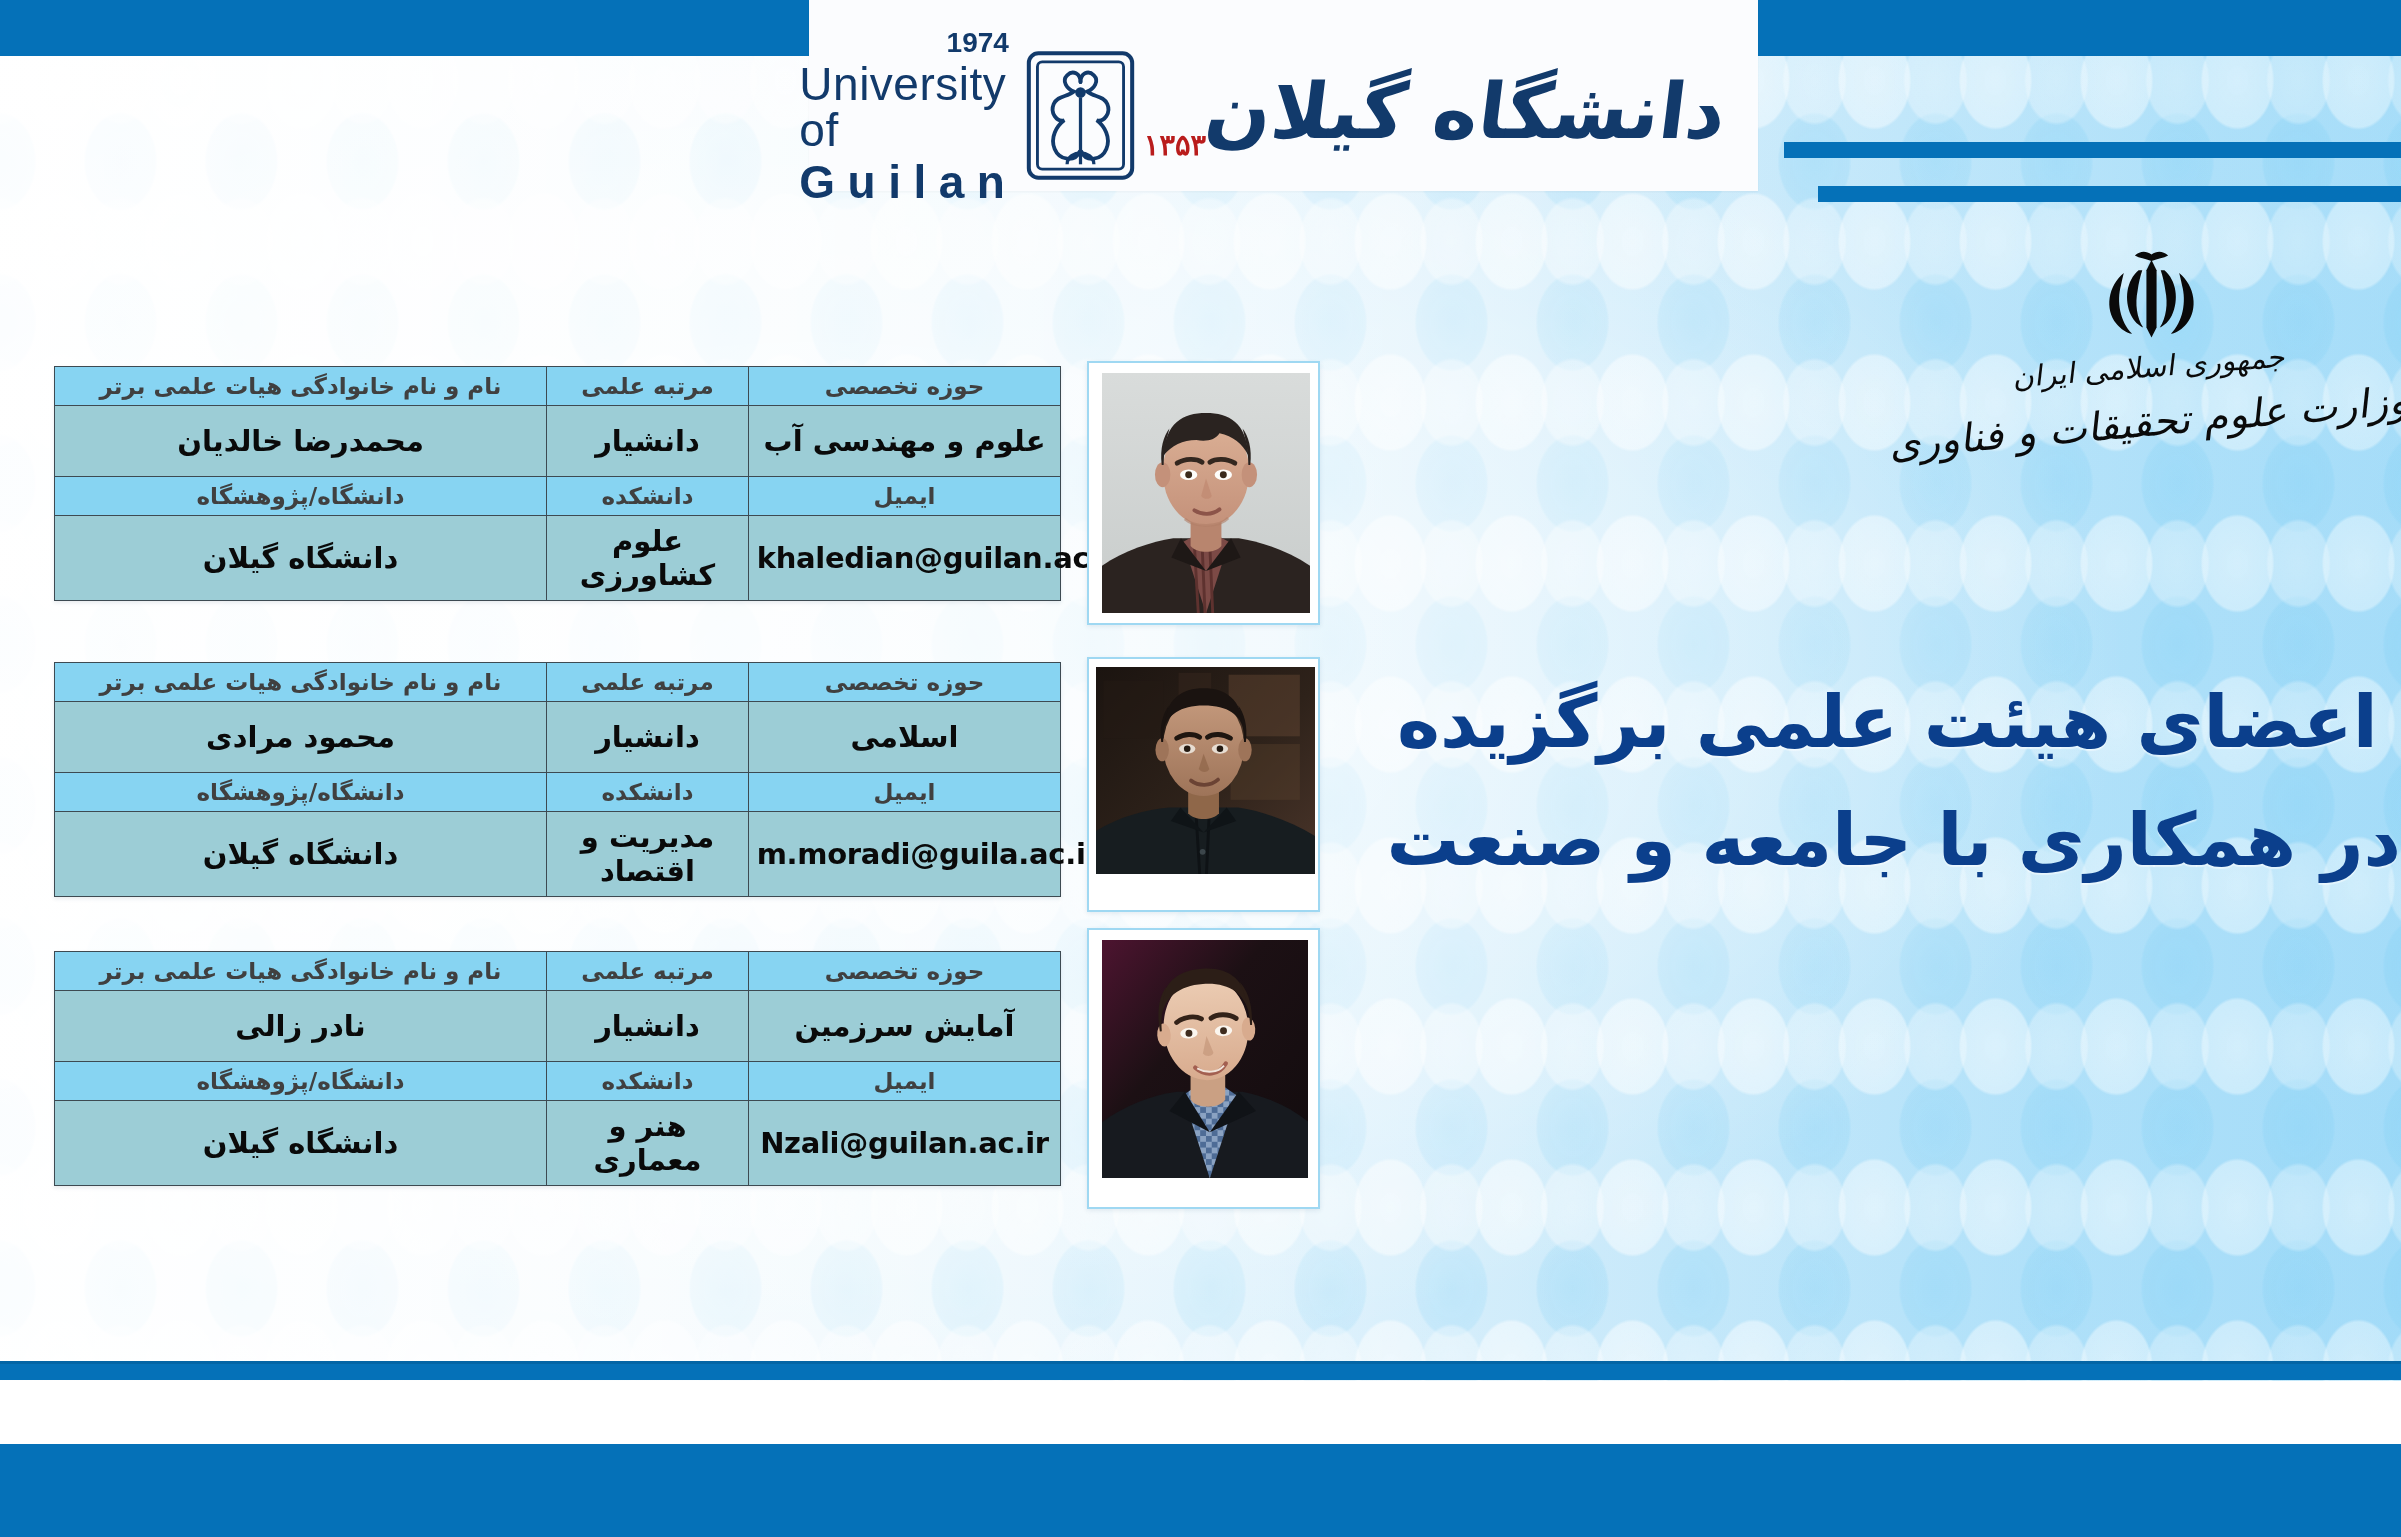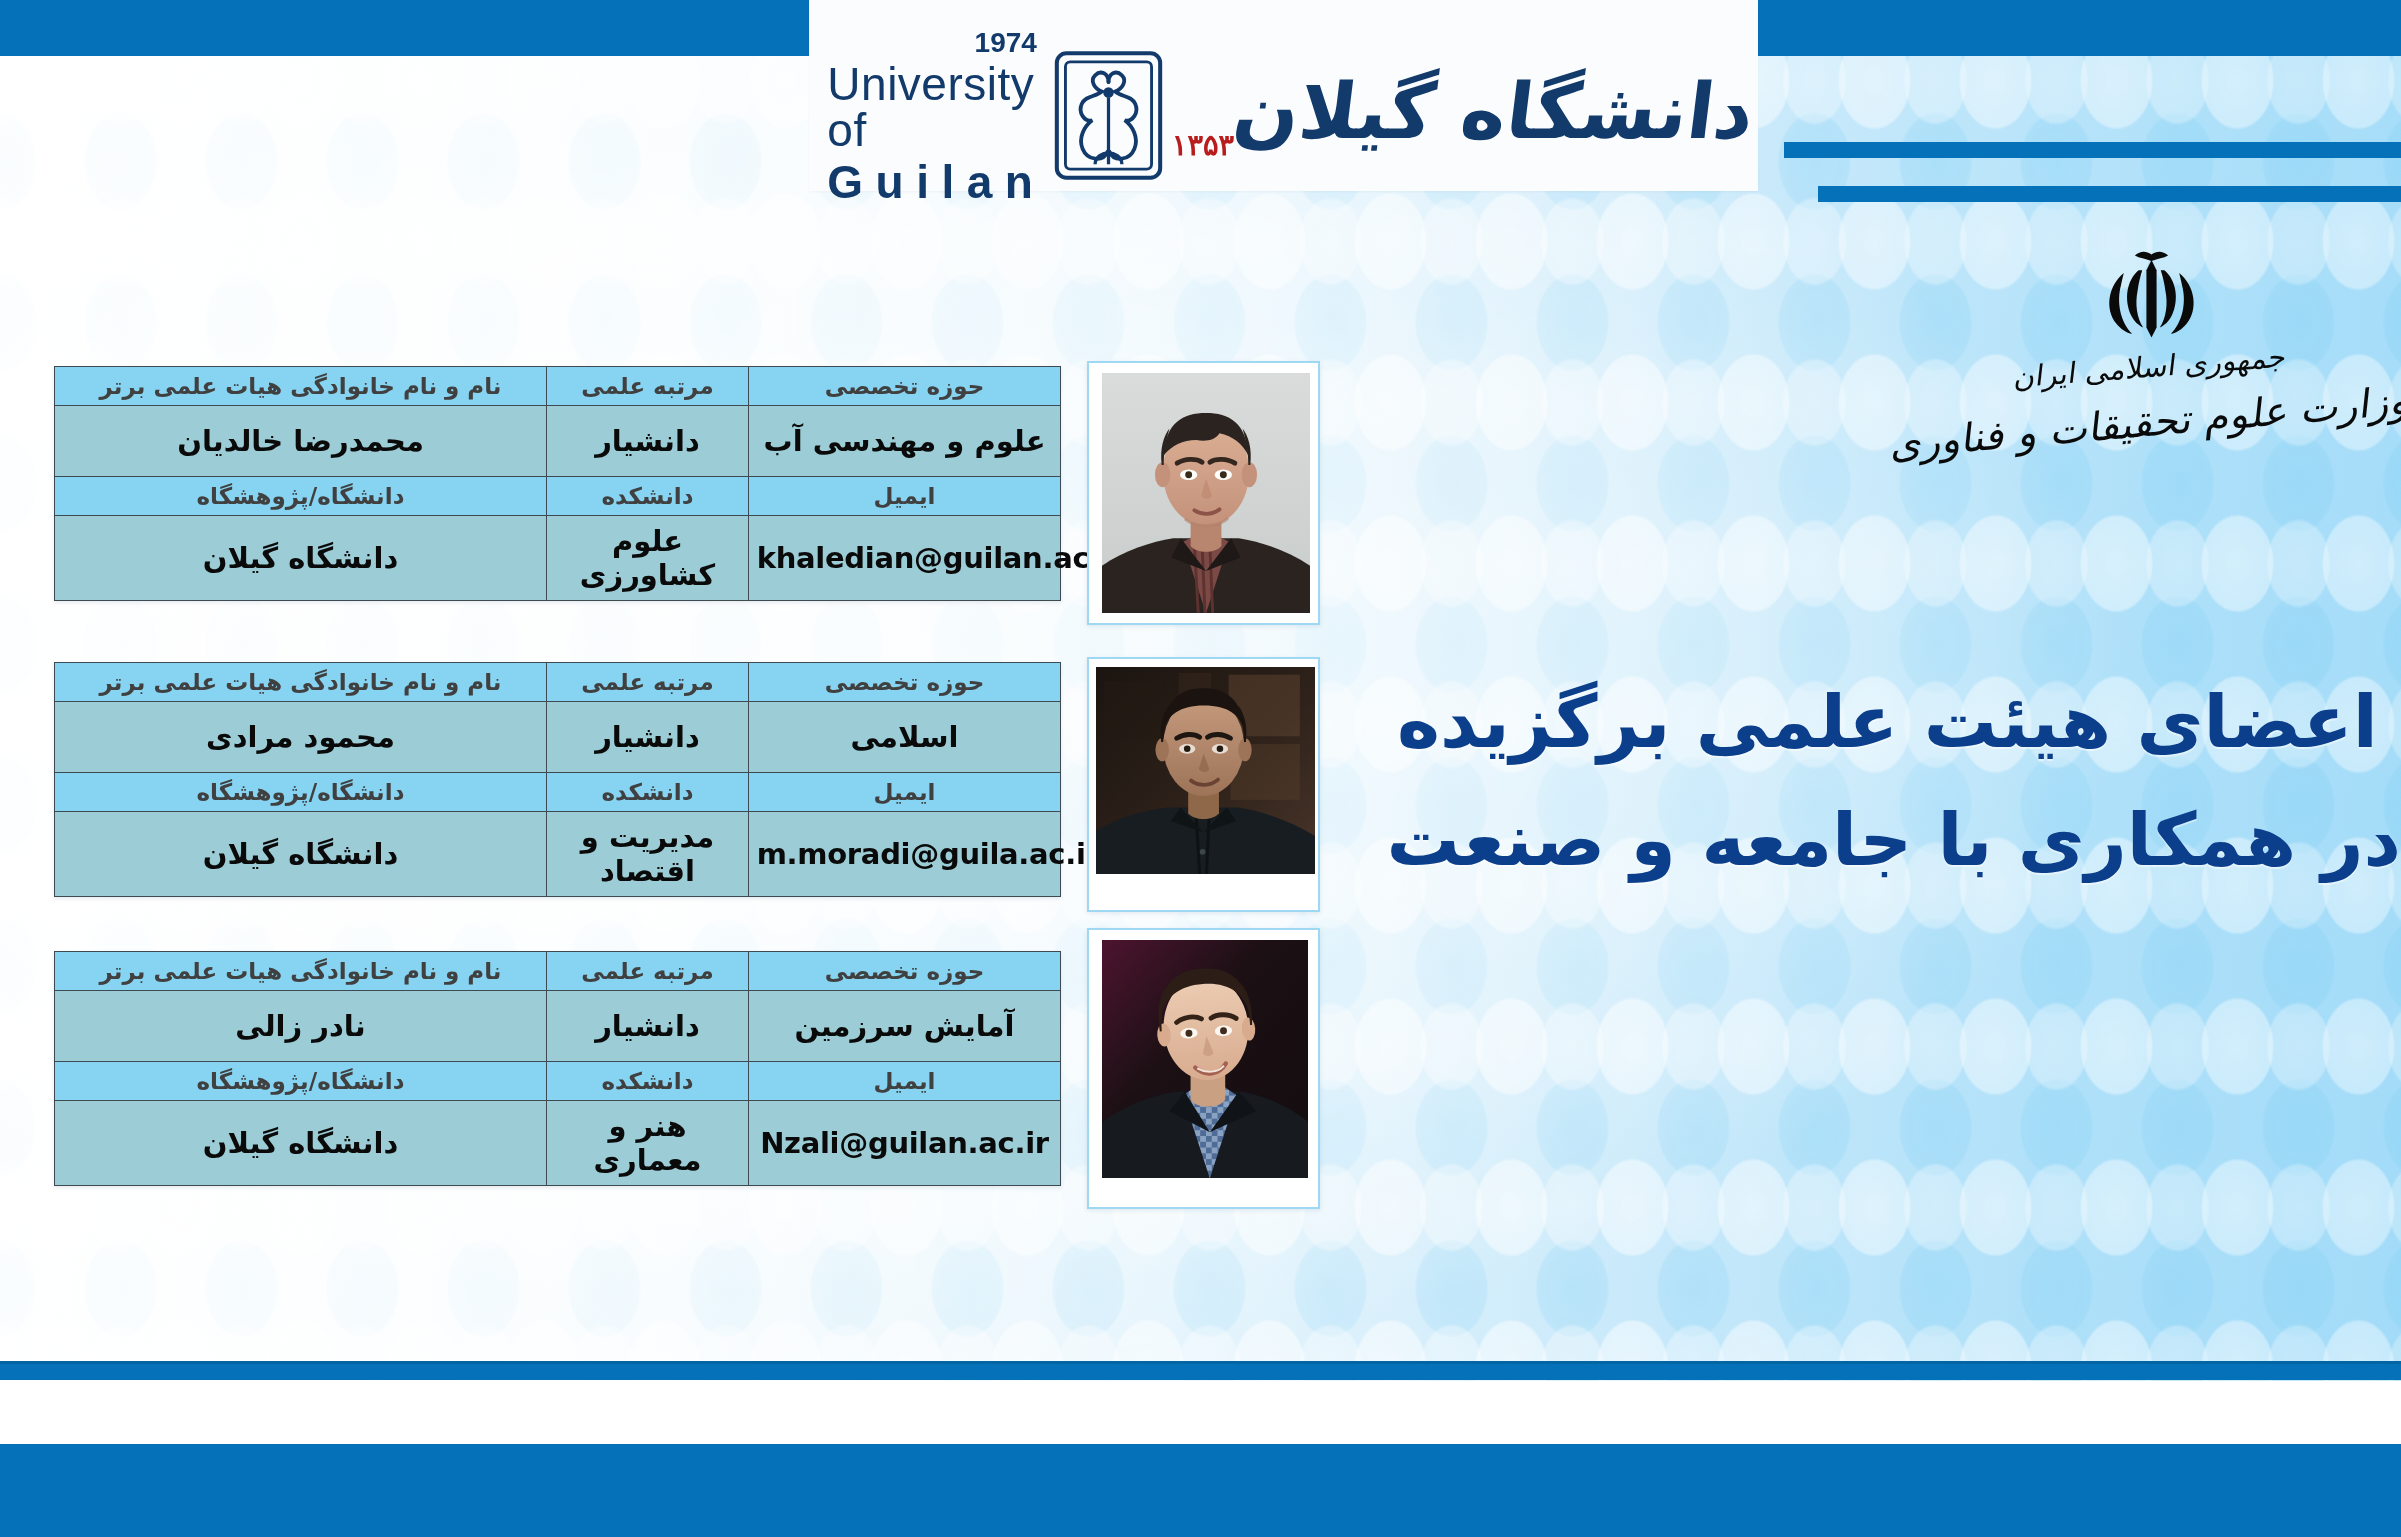--- a/index.html
+++ b/index.html
@@ -82,21 +82,21 @@
   }
   .bottom-white{
     position:absolute;left:0;top:1381px;width:2402px;height:63px;background:#ffffff;
   }
   .bottom-bar{
     position:absolute;left:0;top:1444px;width:2402px;height:93px;background:#0571b8;
   }
 
   
   .uni-logo{
-    position:absolute;left:869px;top:50px;width:845px;height:134px;
+    position:absolute;left:841px;top:50px;width:845px;height:134px;
     display:flex;align-items:center;justify-content:center;gap:0;
     direction:ltr;
   }
   .uni-en{
     display:flex;flex-direction:column;align-items:center;
     color:#123a6b;line-height:1;
   }
   .uni-year{
     font-size:28px;font-weight:700;color:#123a6b;
     align-self:flex-end;margin-right:8.6px;margin-bottom:3.8px;

